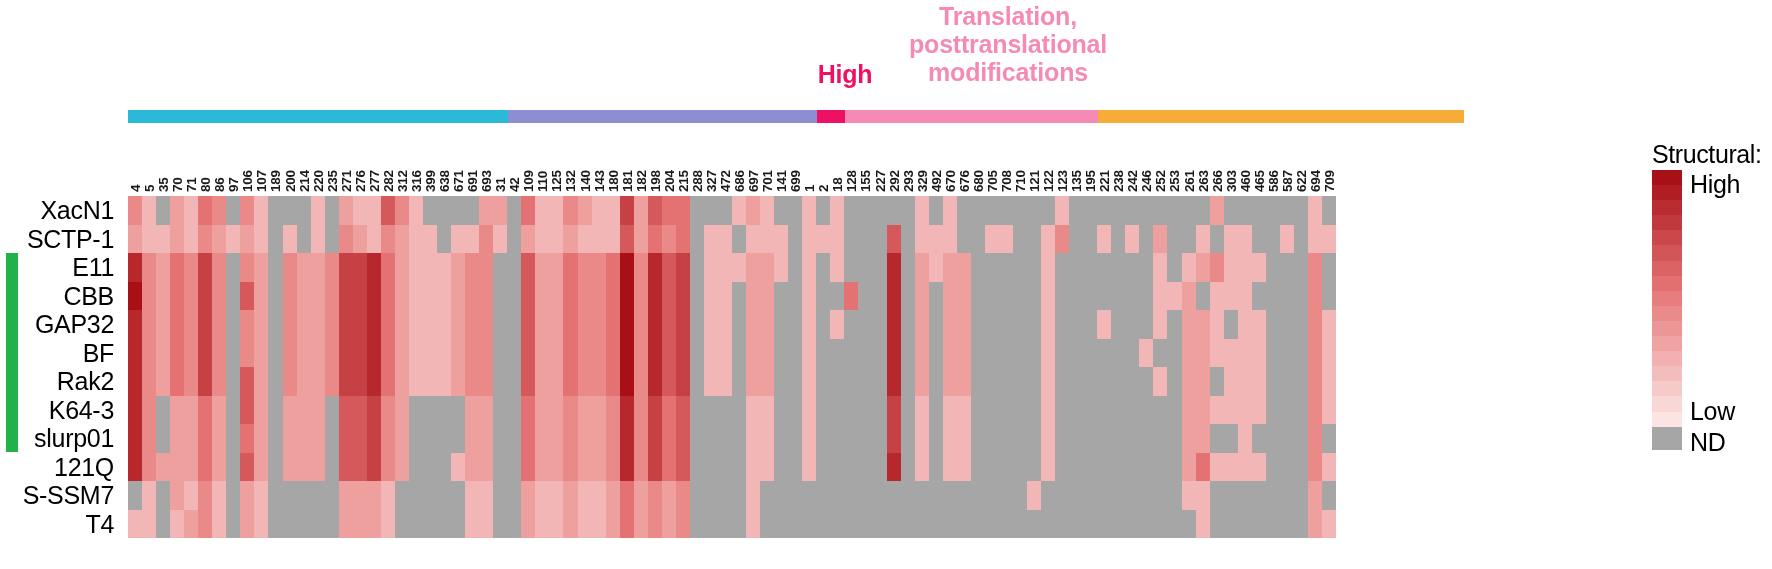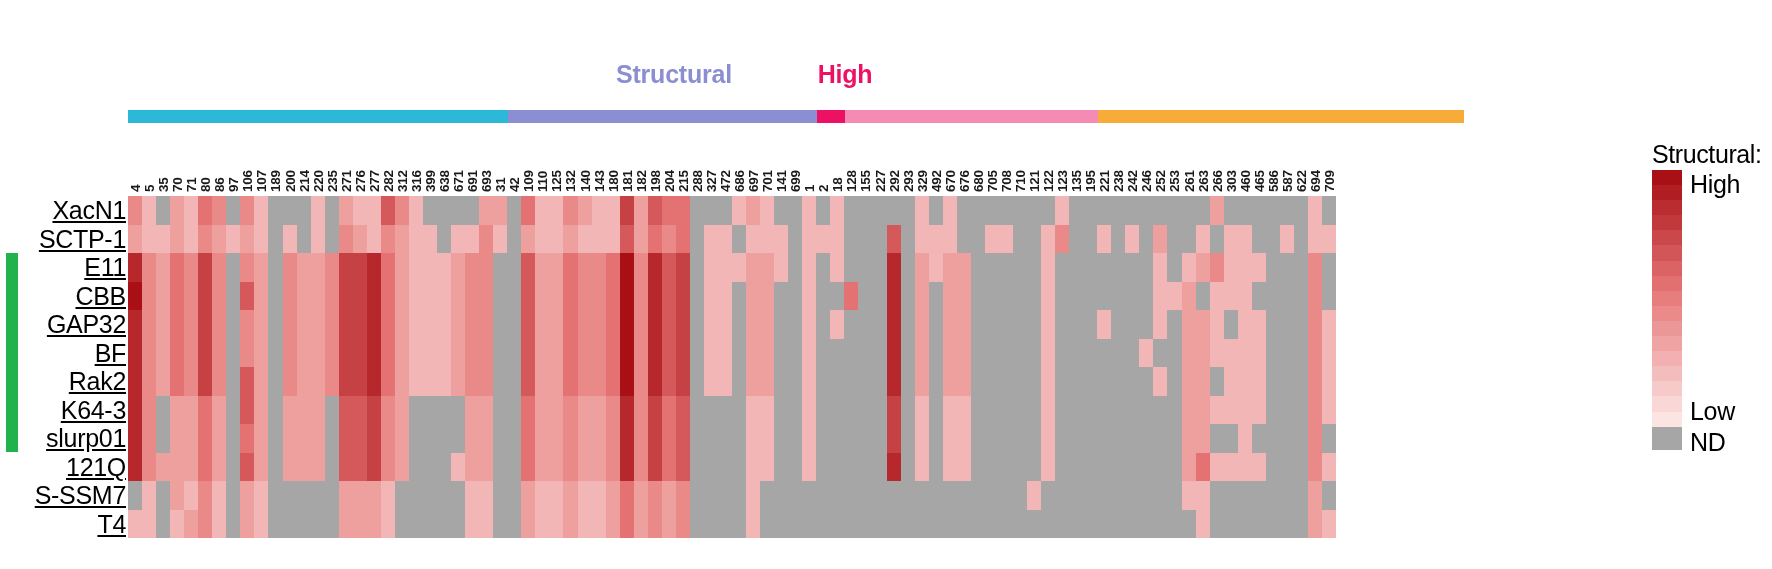--- a/index.html
+++ b/index.html
@@ -32,21 +32,21 @@
     font-size:13.5px;font-weight:bold;color:#1a1a1a;
     white-space:nowrap;letter-spacing:-0.3px;
   }
 
   
   #grid{position:absolute;left:128px;top:196px;}
   .row{display:flex;height:28.5px;position:relative;}
   .cell{width:14.06px;height:28.5px;}
 
   
-  #rowlabels{position:absolute;left:12px;top:196px;width:122px;text-decoration:underline;}
+  #rowlabels{position:absolute;left:0px;top:196px;width:122px;}
   .rowlab{
     height:28.5px;line-height:28.5px;text-align:right;
     padding-right:8px;font-size:25px;color:#000;white-space:nowrap;
     letter-spacing:-0.3px;
   }
 
   
   #greenbar{position:absolute;left:6px;top:253px;width:12px;height:199px;background:#22b24c;}
 
   
@@ -57,24 +57,24 @@
   #legend .ramp .sw{width:30px;height:15.1px;}
   #legend .nd{width:30px;height:23px;background:#a6a6a6;}
   .leg-lbl{position:absolute;font-size:25px;color:#000;left:38px;letter-spacing:-0.3px;}
 </style>
 </head>
 <body>
 
 <div id="root">
 
 
-  <div class="cat-title" style="left:519px;top:60px;width:310px;color:#8b8ed0;">Structural</div>
 
   <div class="cat-title" style="left:790px;top:60px;width:110px;color:#ed1164;">High</div>
 
+  <div class="cat-title" style="left:898px;top:2px;width:220px;color:#f58bb4;">Translation, posttranslational modifications</div>
 
 
   <div id="catbar">
       <div class="seg" style="width: 379.62px; background: rgb(44, 185, 216);"></div>
       <div class="seg" style="width: 309.32px; background: rgb(139, 142, 208);"></div>
       <div class="seg" style="width: 28.12px; background: rgb(237, 17, 100);"></div>
       <div class="seg" style="width: 253.08px; background: rgb(245, 139, 180);"></div>
       <div class="seg" style="width: 365.56px; background: rgb(247, 171, 56);"></div>
     </div>
 

